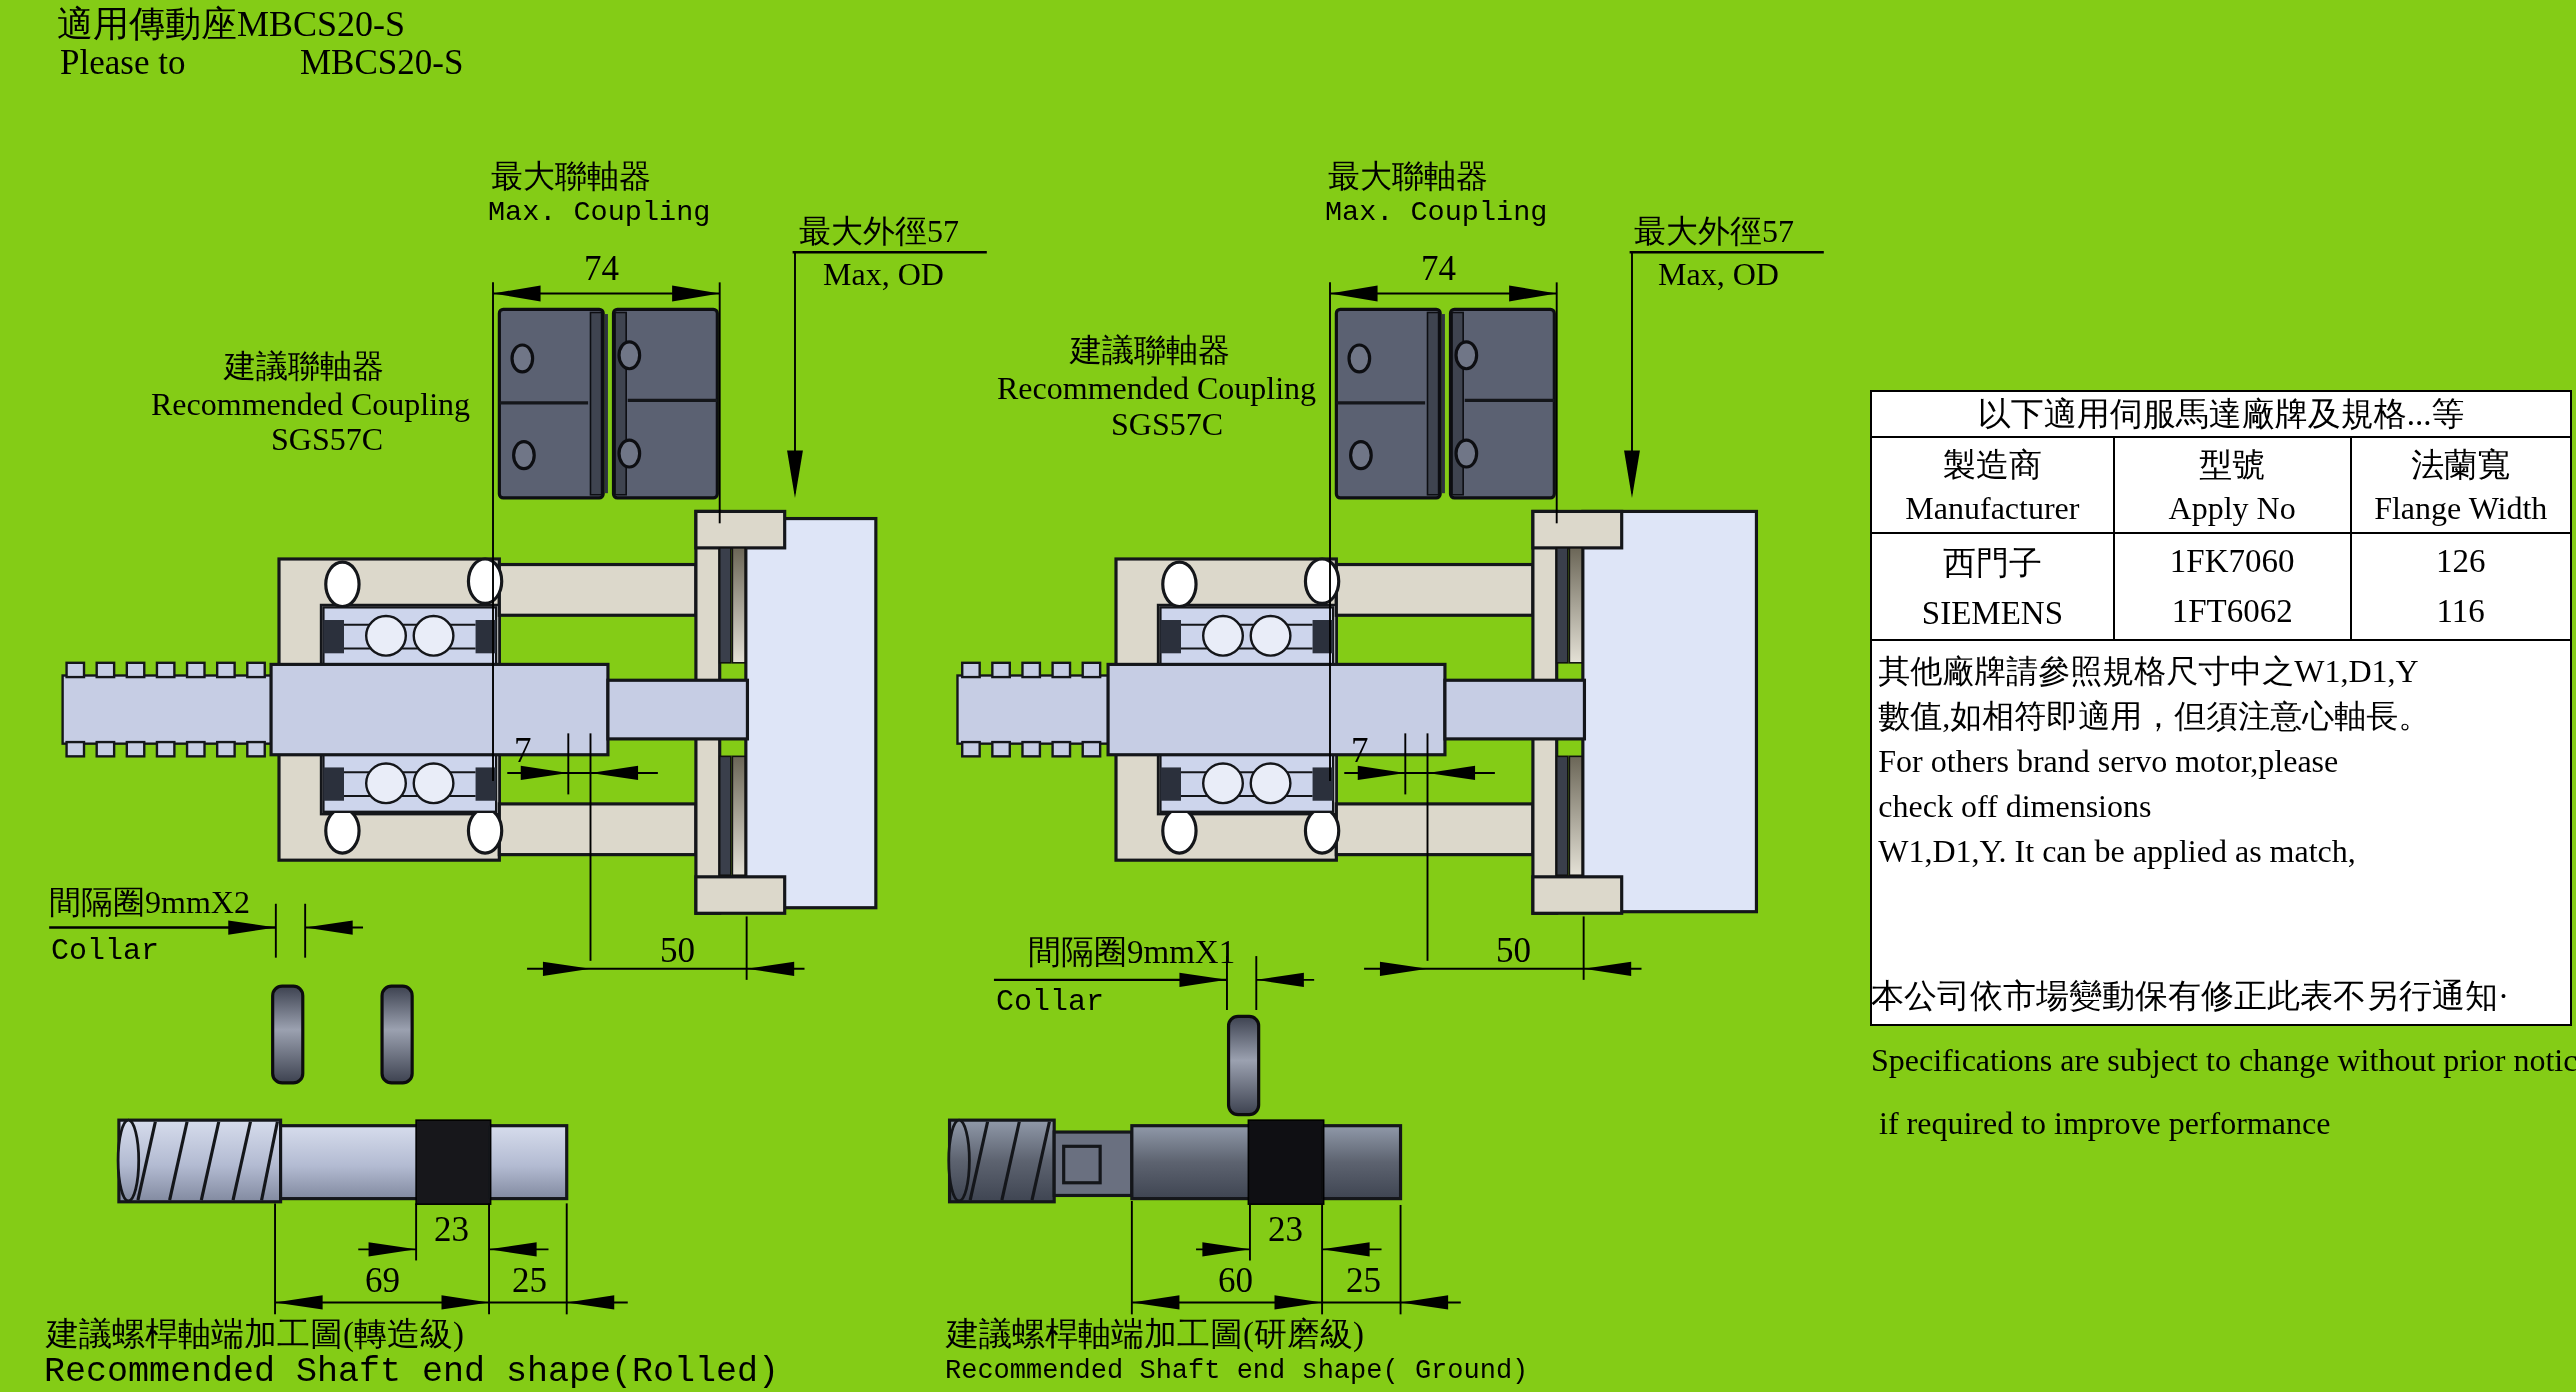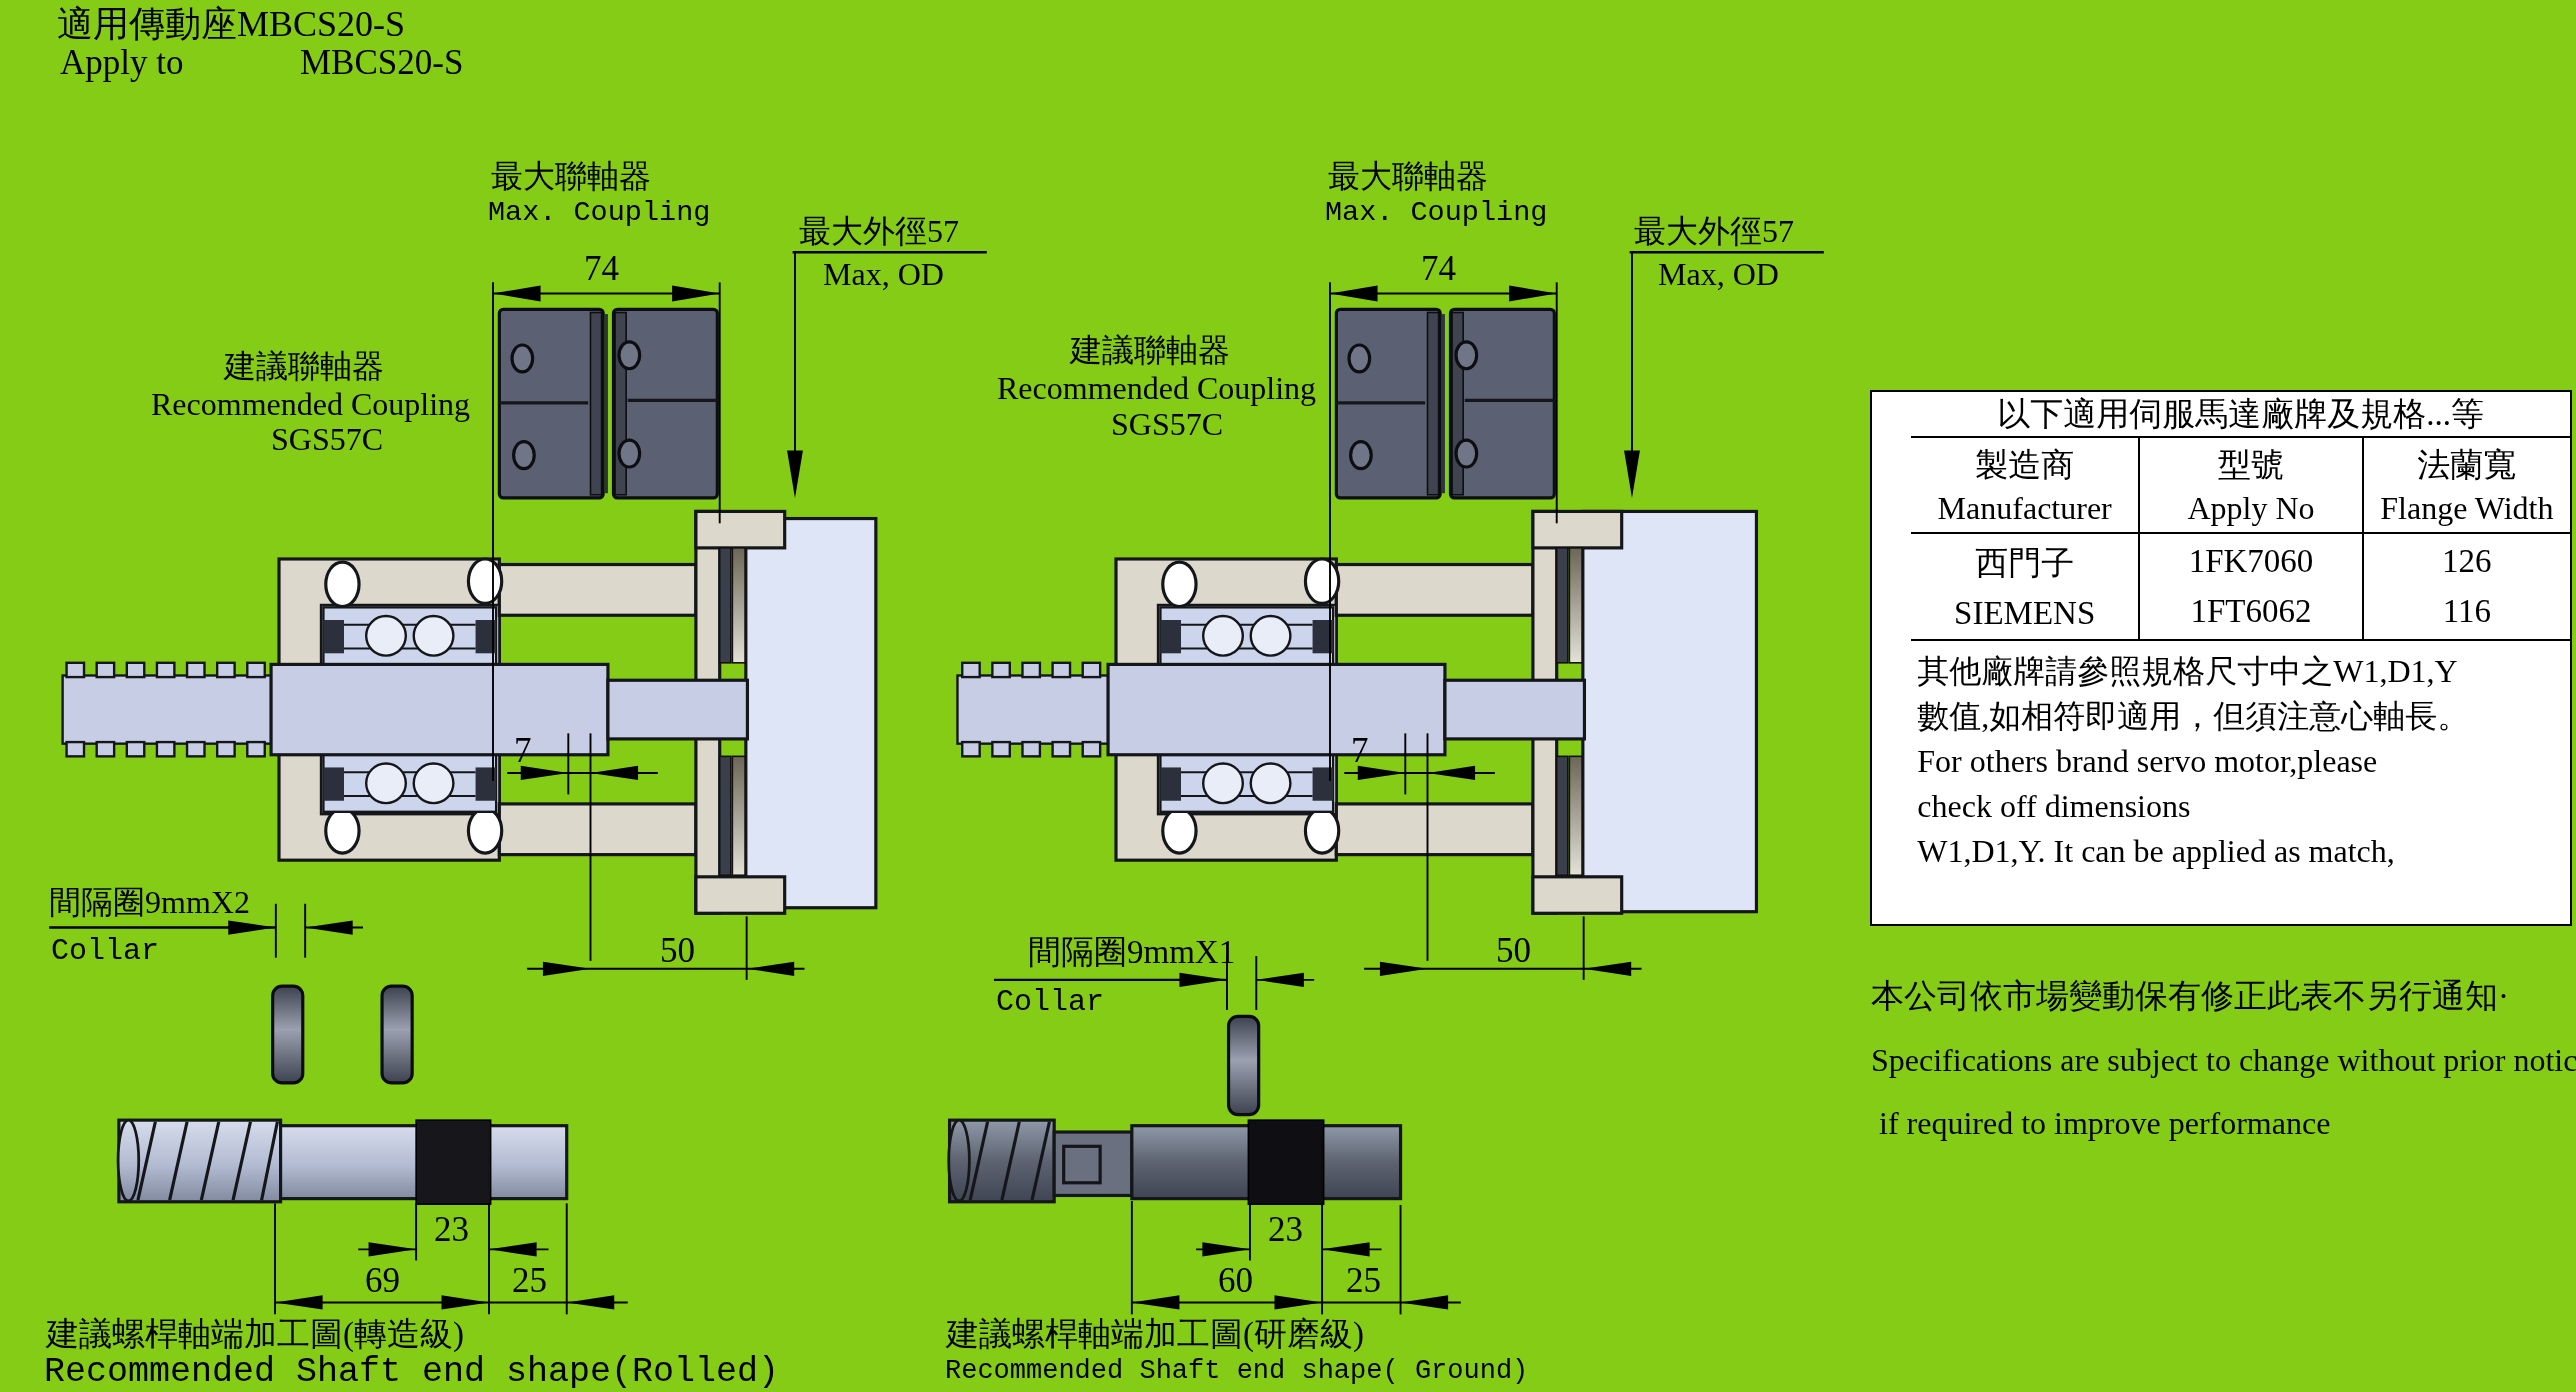--- a/index.html
+++ b/index.html
@@ -4,22 +4,22 @@
 <style>
   html,body{margin:0;padding:0;background:#fff;}
   #canvas{position:relative;width:2576px;height:1393px;background:#84cc16;overflow:hidden;
           font-family:"Liberation Serif","DejaVu Serif",serif;color:#000;}
   svg{position:absolute;left:0;top:0;}
   .t{position:absolute;white-space:pre;line-height:1.08;color:#000;}
   .serif{font-family:"Liberation Serif","DejaVu Serif",serif;}
   .mono{font-family:"Liberation Mono","DejaVu Sans Mono",monospace;}
   .dim{font-family:"Liberation Serif","DejaVu Serif",serif;font-size:35px;}
   
-  #spec-table{position:absolute;left:1870px;top:390px;width:702px;height:536px;
-              border:2.4px solid #000;box-sizing:border-box;background:#fff;padding-left:39px;}
+  #spec-table{position:absolute;left:1870px;top:390px;width:702px;height:636px;
+              border:2.4px solid #000;box-sizing:border-box;background:#fff;}
   .tbl-title{height:44px;border-bottom:2.4px solid #000;display:flex;align-items:center;
              justify-content:center;font-size:33px;}
   .tbl-head{display:flex;height:94px;border-bottom:2.4px solid #000;}
   .tbl-head .c, .tbl-data .c{box-sizing:border-box;display:flex;flex-direction:column;
              align-items:center;justify-content:space-around;padding:3.2px 0;}
   .c1{width:34.5%;} .c2{width:34.2%;border-left:2.4px solid #000;border-right:2.4px solid #000;} .c3{width:31.3%;}
   .tbl-head .zh{font-size:33px;} .tbl-head .en{font-size:32px;}
   .tbl-data{display:flex;height:105px;border-bottom:2.4px solid #000;}
   .tbl-data .cell{font-size:33px;}
   .tbl-notes{padding:8px 6.3px 0 6.3px;}
@@ -249,21 +249,21 @@
         <line x1="1428" y1="1515" x2="1428" y2="1658"></line>
           <line x1="1767" y1="1520" x2="1767" y2="1658"></line>
         <polygon points="1428,1643 1488,1634 1488,1652" stroke="none"></polygon>
         <polygon points="1668,1643 1608,1634 1608,1652" stroke="none"></polygon>
         <polygon points="1767,1643 1827,1634 1827,1652" stroke="none"></polygon>
       </g>
     </g>
   </svg>
 
   <div class="t serif" style="left:57px;top:4.8px;font-size:36px;">適用傳動座MBCS20-S</div>
-  <div class="t serif" style="left:60px;top:44px;font-size:35px;">Apply to</div>
+  <div class="t serif" style="left:60px;top:44px;font-size:35px;">Please to</div>
   <div class="t serif" style="left:300px;top:44px;font-size:35px;">MBCS20-S</div>
 
   <div class="t serif" style="left:491px;top:159px;font-size:32px;">最大聯軸器</div>
   <div class="t mono" style="left:488px;top:198px;font-size:28.5px;">Max. Coupling</div>
   <div class="t dim" style="left:584px;top:250px;">74</div>
   <div class="t serif" style="left:799px;top:214px;font-size:32px;">最大外徑57</div>
   <div class="t serif" style="left:823px;top:257px;font-size:32px;">Max, OD</div>
   <div class="t serif" style="left:224px;top:349px;font-size:32px;">建議聯軸器</div>
   <div class="t serif" style="left:151px;top:387px;font-size:32px;">Recommended Coupling</div>
   <div class="t serif" style="left:271px;top:422px;font-size:32px;">SGS57C</div>

